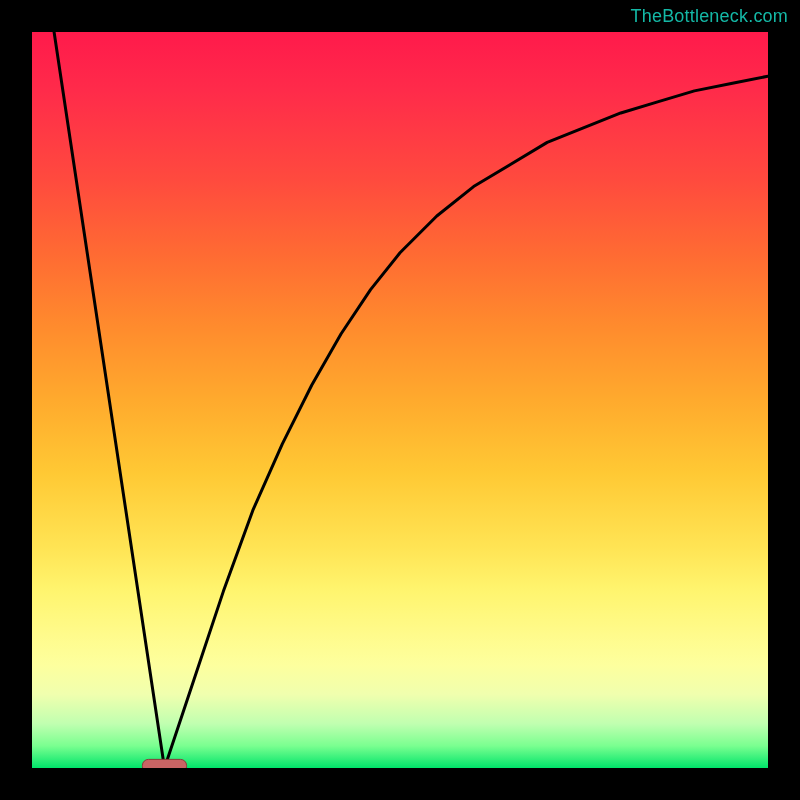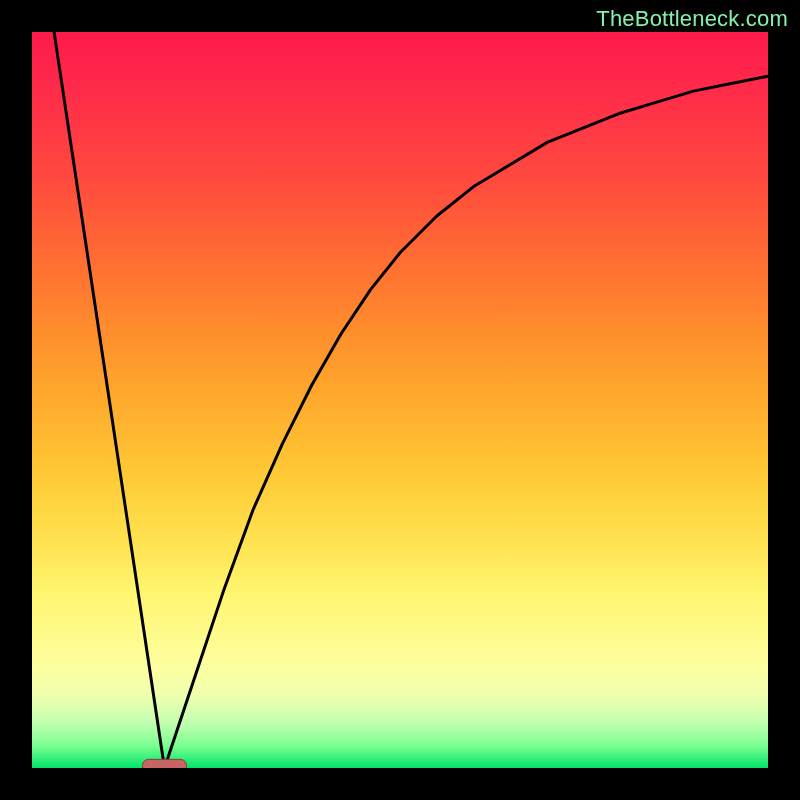--- a/index.html
+++ b/index.html
@@ -38,22 +38,22 @@
       #f0ffae 90%,
       #c0ffb0 94%,
       #7aff90 97%,
       #00e46a 100%
     );
   }
   .watermark {
     position: absolute;
     top: 6px;
     right: 12px;
-    color: #86efac;
-    font-size: 22px;
+    color: #14b8a6;
+    font-size: 18px;
     font-weight: 400;
     letter-spacing: 0.2px;
     user-select: none;
   }
   
   svg.overlay {
     position: absolute;
     left: 0;
     top: 0;
     width: 736px;

